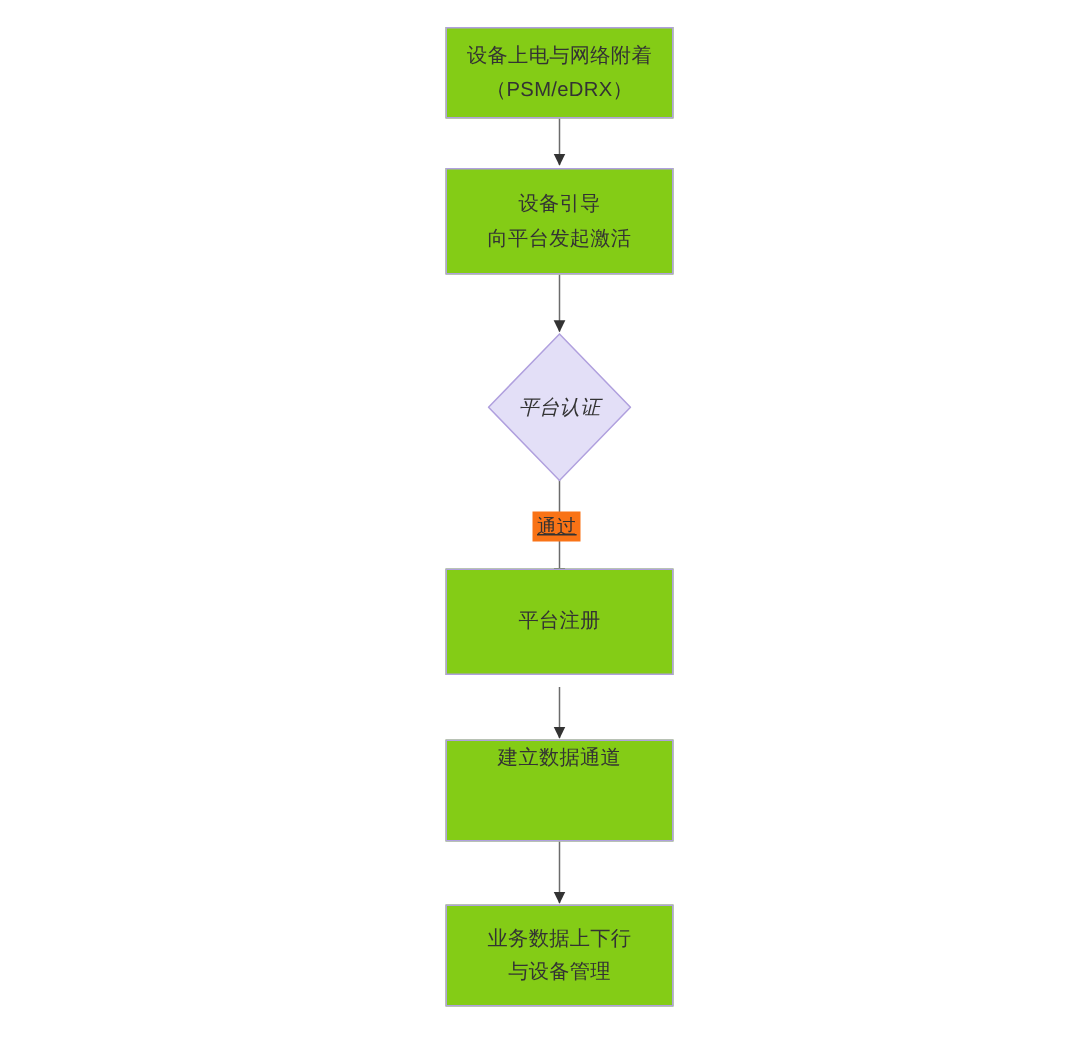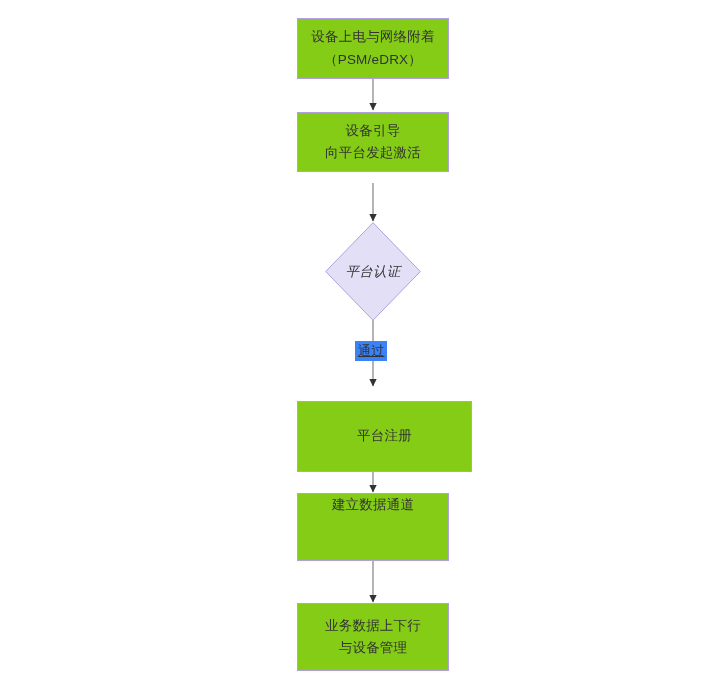--- a/index.html
+++ b/index.html
@@ -70,21 +70,21 @@
     color: #333333;
     font-size: 13.5px;
     line-height: 1.6;
     text-align: center;
     letter-spacing: 0.2px;
   }
 
   
   .edge-label {
     position: absolute;
-    background: #3b82f6;
+    background: #f97316;
     color: #333333;
     font-size: 13px;
     line-height: 1.4;
     padding: 1px 3px;
     white-space: nowrap;
     letter-spacing: 0.2px;
     text-decoration: underline;
   }
 
   svg .edge-line {
@@ -116,35 +116,35 @@
   <line class="edge-line" x1="373" y1="458" x2="373" y2="492" marker-end="url(#arrowhead)"></line>
 
   <line class="edge-line" x1="373" y1="561" x2="373" y2="602" marker-end="url(#arrowhead)"></line>
 </svg>
 
 <div class="node" style="left:297px; top:18px; width:152px; height:61px;">
   <span class="line">设备上电与网络附着</span>
   <span class="line">（PSM/eDRX）</span>
 </div>
 
-<div class="node" style="left:297px; top:112px; width:152px; height:60px;">
+<div class="node" style="left:297px; top:112px; width:152px; height:71px;">
   <span class="line">设备引导</span>
   <span class="line">向平台发起激活</span>
 </div>
 
 <div class="diamond-wrap" style="left:325px; top:222px;">
   <svg class="diamond-shape" viewBox="0 0 96 99" xmlns="http://www.w3.org/2000/svg" preserveAspectRatio="none">
     <polygon points="48,0.7 95.3,49.5 48,98.3 0.7,49.5" fill="#e3dff7" stroke="#b0a0de" stroke-width="1"></polygon>
   </svg>
   <div class="diamond-label">平台认证</div>
 </div>
 
 <div class="edge-label" style="left:355px; top:341px;">通过</div>
 
-<div class="node" style="left:297px; top:401px; width:175px; height:71px;">
+<div class="node" style="left:297px; top:379px; width:152px; height:71px;">
   <span class="line">平台注册</span>
 </div>
 
 <div class="node" style="left:297px; top:493px; width:152px; height:68px;justify-content:space-between;">
   <span class="line">建立数据通道</span>
 </div>
 
 <div class="node" style="left:297px; top:603px; width:152px; height:68px;">
   <span class="line">业务数据上下行</span>
   <span class="line">与设备管理</span>

